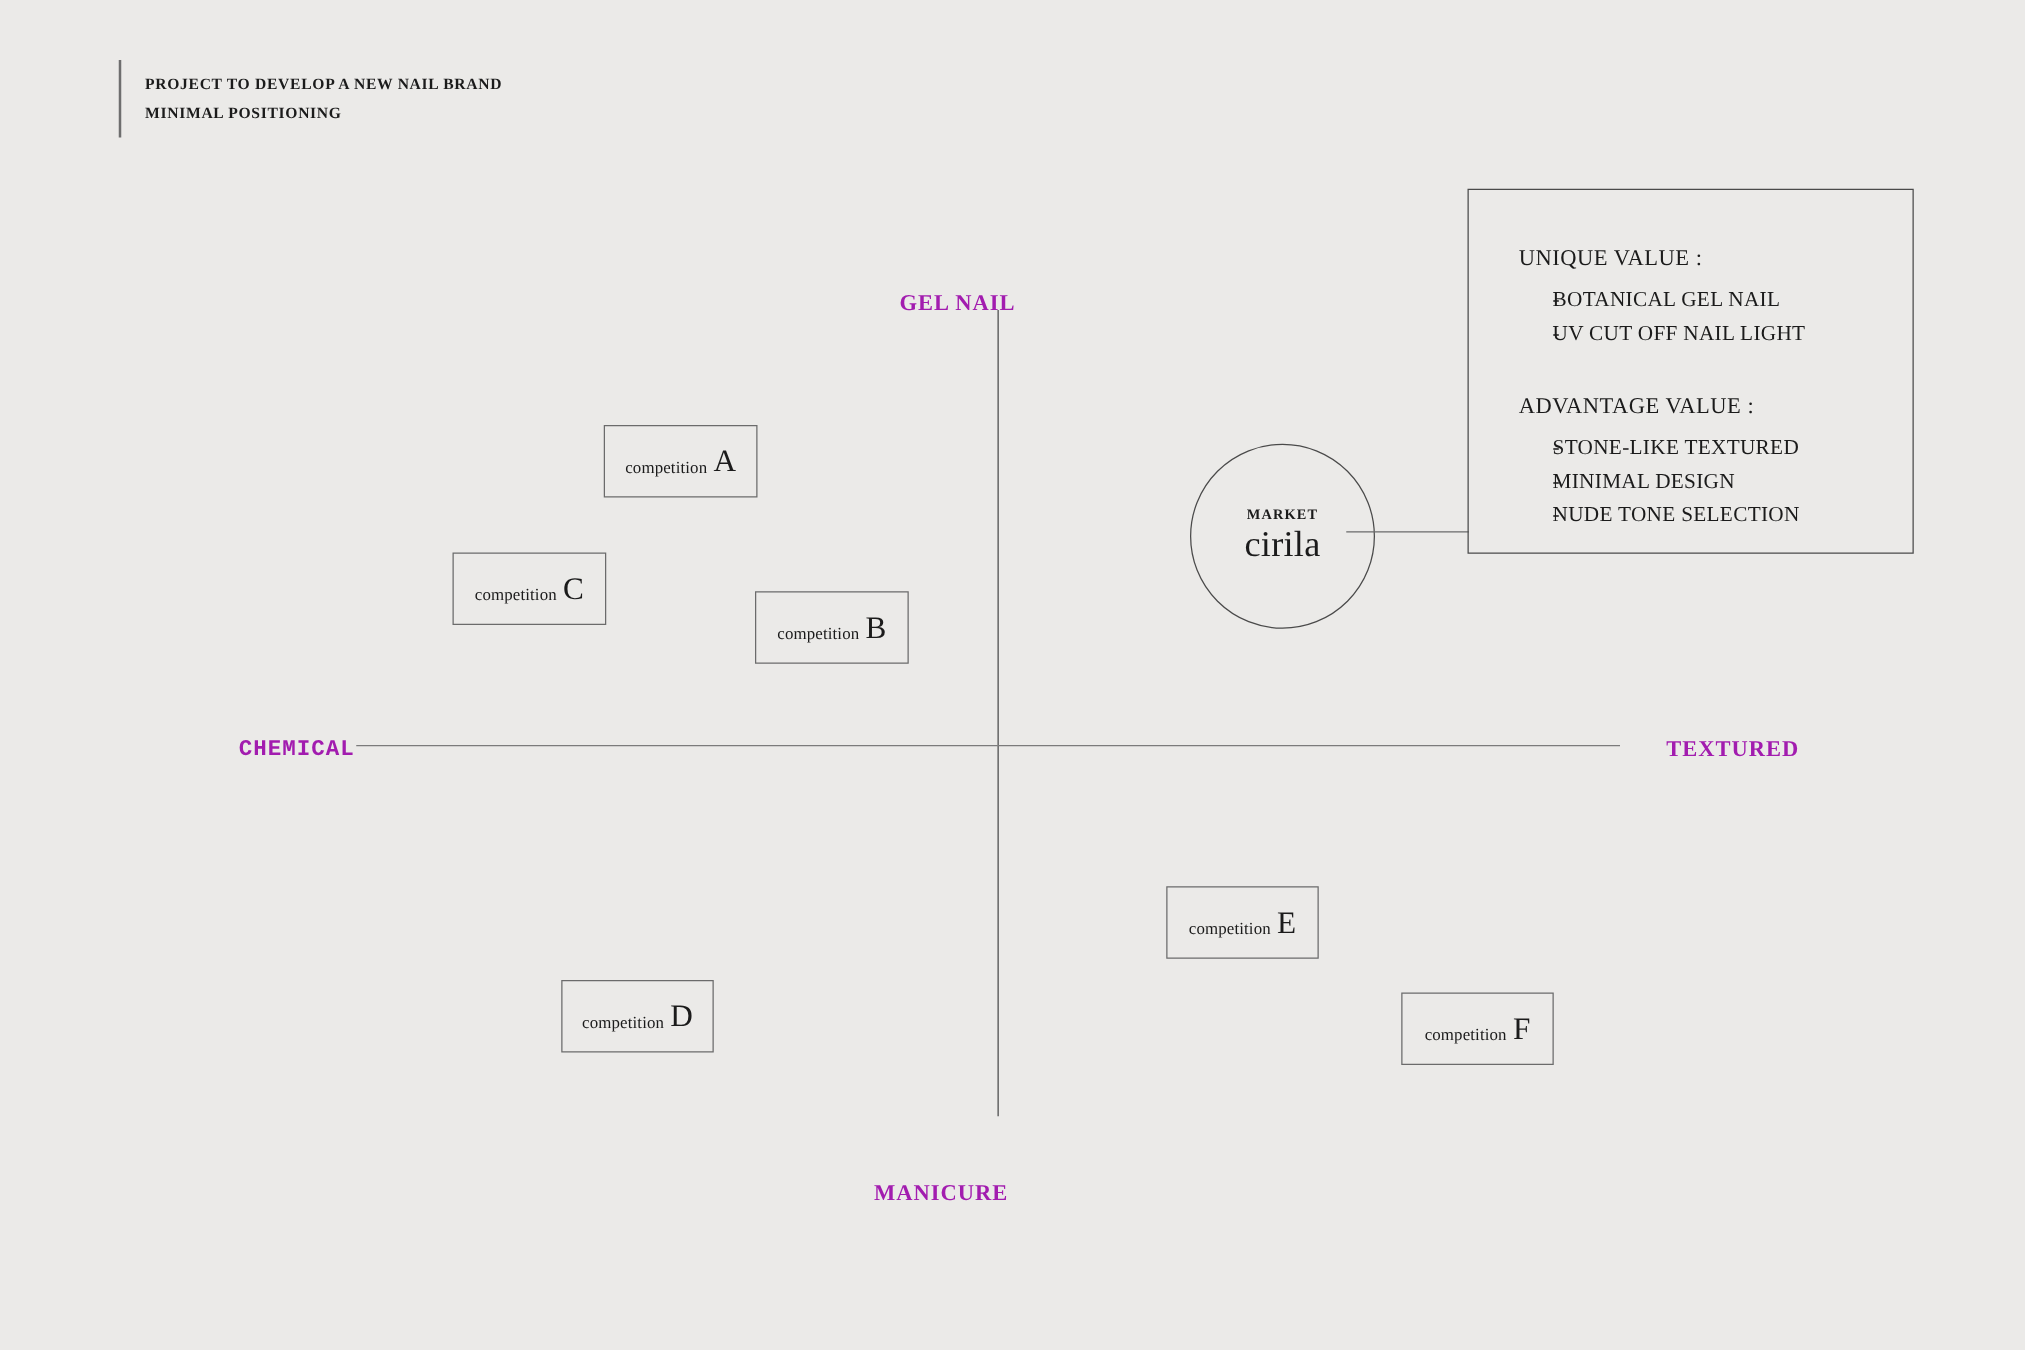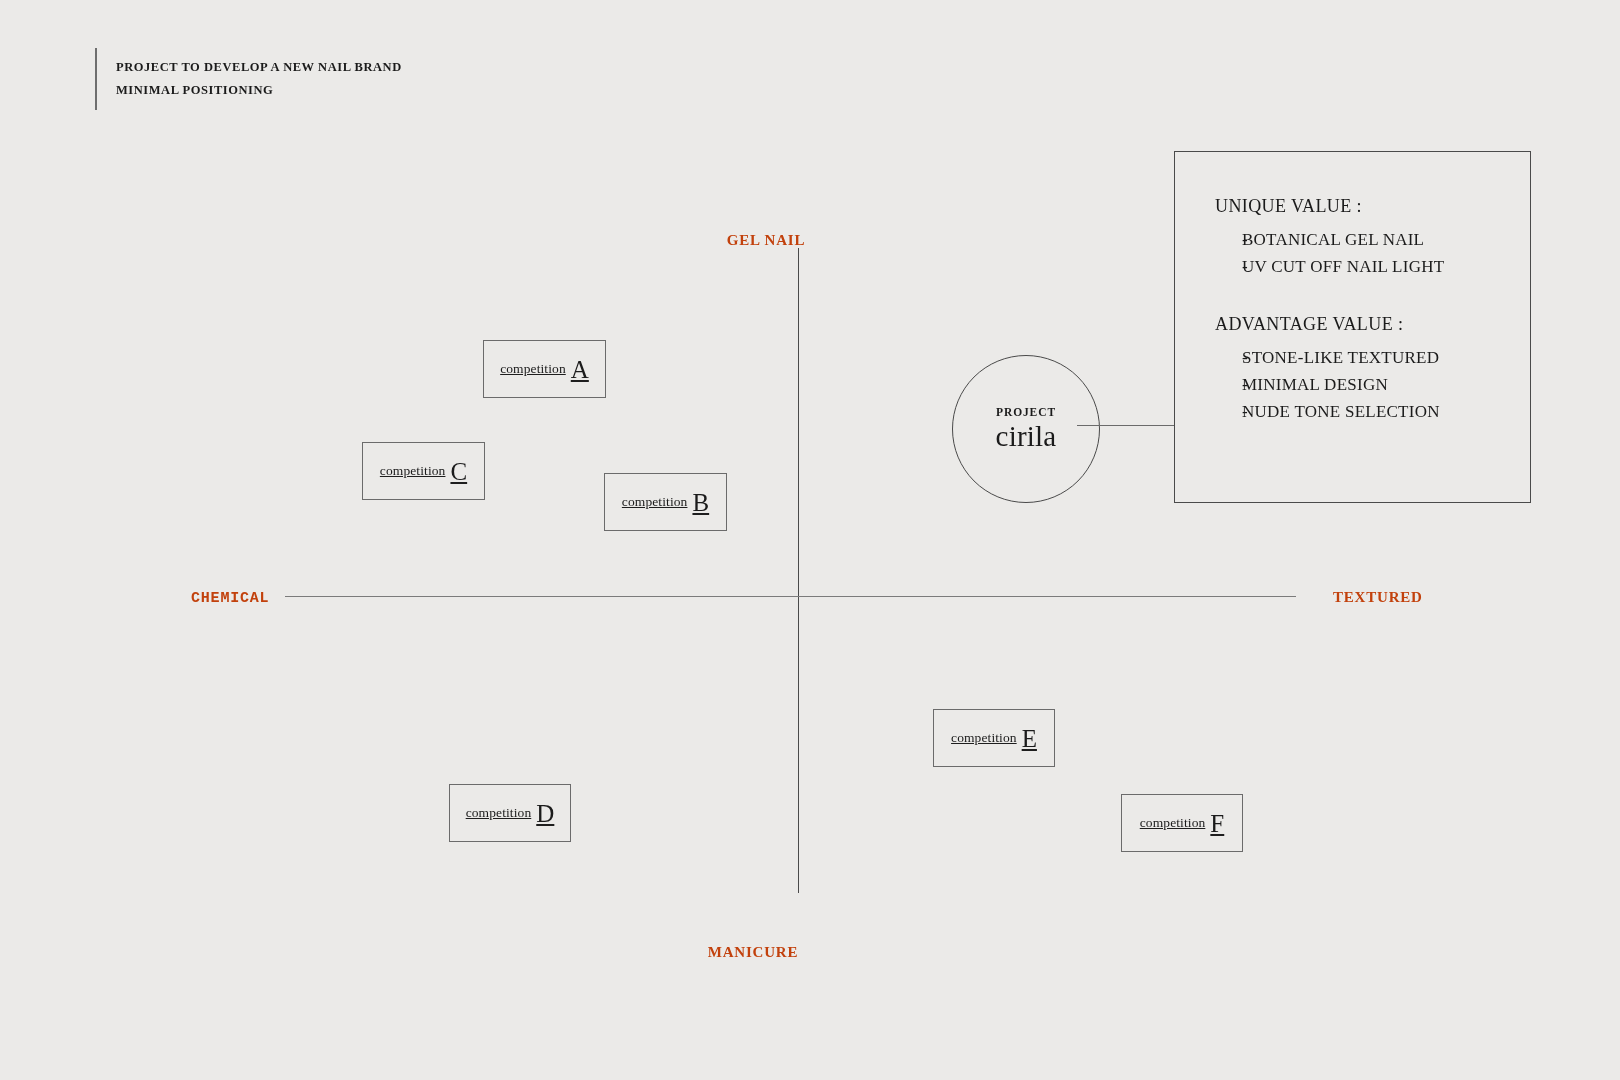--- a/index.html
+++ b/index.html
@@ -33,37 +33,37 @@
     position:absolute; left:285px; top:596px;
     width:513px; height:1px; background:#7b7b7b;
   }
   .axis-h-right {
     position:absolute; left:798px; top:596px;
     width:498px; height:1px; background:#7b7b7b;
   }
   .axis-label {
     position:absolute;
     font-family:"Liberation Serif", serif;
-    font-size:15px; font-weight:700;
-    letter-spacing:0.8px; color:#c2410c;
+    font-size:18px; font-weight:700;
+    letter-spacing:0.8px; color:#a21caf;
     white-space:nowrap;
   }
   .axis-label.top    { left:766px;  top:232px;  transform:translateX(-50%); }
   .axis-label.bottom { left:753px;  top:944px;  transform:translateX(-50%); }
   .axis-label.left   { left:191px;  top:590px;font-family:Liberation Mono, monospace;  }
   .axis-label.right  { left:1333px; top:589px;  }
 
   
   .comp-box {
     position:absolute;
     border:1px solid #6b6b6b;
     background:transparent;
     display:flex; align-items:center; justify-content:center;
   }
-  .comp-inner { display:flex; align-items:center; white-space:nowrap;text-decoration:underline; }
+  .comp-inner { display:flex; align-items:flex-end; white-space:nowrap; }
   .comp-word {
     font-family:"Liberation Serif", serif;
     font-size:13.5px; font-weight:400; color:#1b1b1b;
     letter-spacing:0.1px;
   }
   .comp-letter {
     font-family:"Liberation Serif", serif;
     font-size:25px; font-weight:400; color:#1b1b1b;
     margin-left:5px; line-height:1;
   }
@@ -88,21 +88,21 @@
     line-height:1.05; letter-spacing:0.2px;
   }
   .connector {
     position:absolute; left:1077px; top:425px;
     width:98px; height:1px; background:#6b6b6b;
   }
 
   
   .info-panel {
     position:absolute; left:1174px; top:151px;
-    width:357px; height:352px;
+    width:357px; height:292px;
     border:1px solid #4a4a4a;
     padding:44px 0 0 40px;
   }
   .info-heading {
     font-family:"Liberation Serif", serif;
     font-size:18px; font-weight:400;
     letter-spacing:0.4px; color:#1b1b1b;
     white-space:nowrap;
   }
   .info-list { list-style:none; margin:13px 0 0 0; padding:0; }
@@ -174,21 +174,21 @@
   </div>
 
   <div class="comp-box" style="left:1121px; top:794px; width:122px; height:58px;">
     <div class="comp-inner">
       <span class="comp-word">competition</span>
       <span class="comp-letter">F</span>
     </div>
   </div>
 
   <div class="project-circle">
-    <div class="project-kicker">PROJECT</div>
+    <div class="project-kicker">MARKET</div>
     <div class="project-name">cirila</div>
   </div>
   <div class="connector"></div>
 
   <div class="info-panel">
 
     <div class="info-heading">UNIQUE VALUE :</div>
     <ul class="info-list">
       <li>
         <span class="bullet-dash">-</span>

